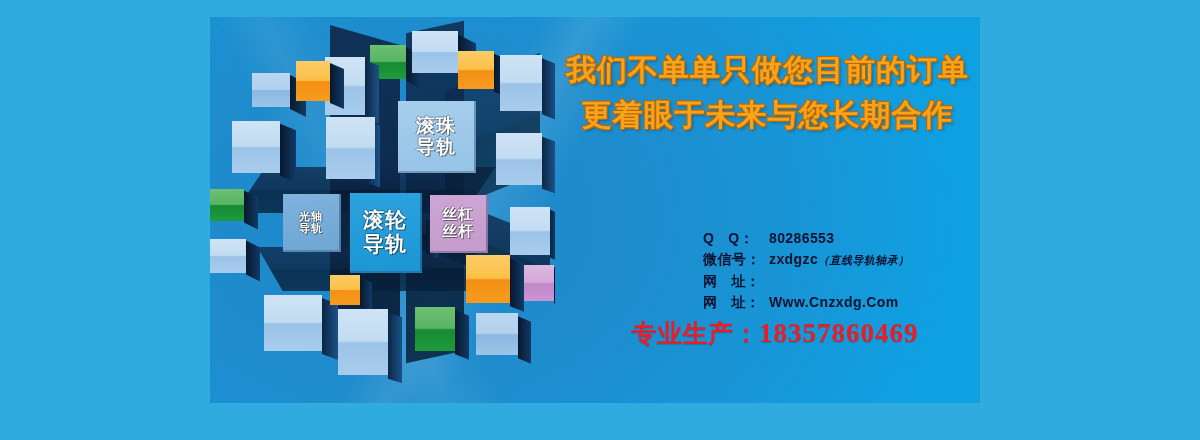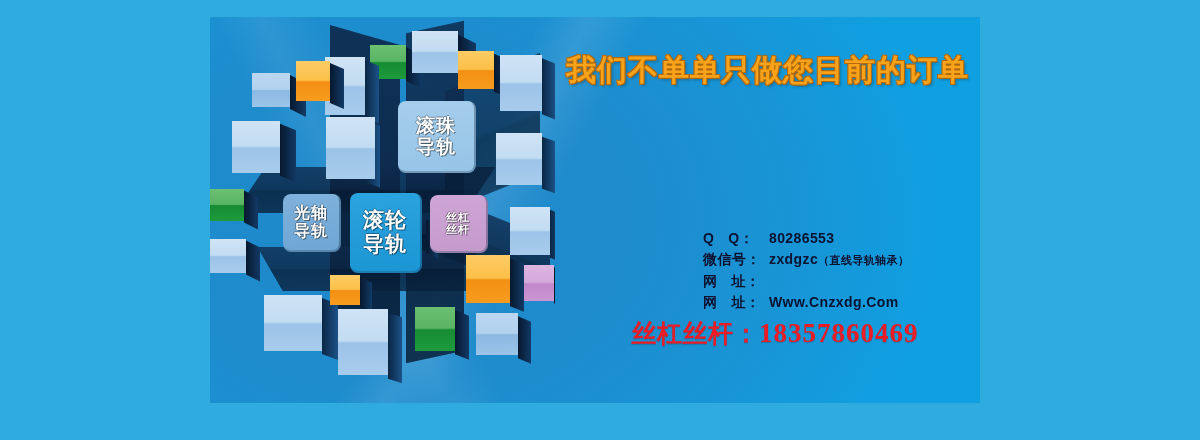--- a/index.html
+++ b/index.html
@@ -82,47 +82,46 @@
     box-sizing: border-box;
     display: flex;
     flex-direction: column;
     align-items: center;
     justify-content: center;
     color: #ffffff;
     font-weight: bold;
     line-height: 1.12;
     text-shadow: 1px 1px 0 rgba(0,0,0,0.45), -1px 0 0 rgba(0,0,0,0.30), 0 -1px 0 rgba(0,0,0,0.30);
     letter-spacing: 1px;
-    border-radius: 8px;
   }
   .lb-gz {  
     left: 188px; top: 84px; width: 78px; height: 72px;
     background: linear-gradient(175deg,#A6CEEC 0%, #96C4E7 100%);
     font-size: 19px;
     border-right: 2px solid rgba(12,40,70,0.35);
     border-bottom: 2px solid rgba(12,40,70,0.30);
   }
   .lb-gx {  
     left: 73px; top: 177px; width: 58px; height: 58px;
     background: linear-gradient(175deg,#7FB2DC 0%, #6FA6D4 100%);
-    font-size: 16px;
+    font-size: 11px;
     border-right: 2px solid rgba(12,40,70,0.35);
     border-bottom: 2px solid rgba(12,40,70,0.30);
   }
   .lb-gl {  
     left: 140px; top: 176px; width: 72px; height: 80px;
     background: linear-gradient(175deg,#2AA3DE 0%, #1C95D4 100%);
     font-size: 21px;
     border-right: 2px solid rgba(12,40,70,0.35);
     border-bottom: 2px solid rgba(12,40,70,0.30);
   }
   .lb-sg {  
     left: 220px; top: 178px; width: 58px; height: 58px;
     background: linear-gradient(175deg,#CEA6D6 0%, #C49BCB 100%);
-    font-size: 11px;
+    font-size: 15px;
     border-right: 2px solid rgba(12,40,70,0.35);
     border-bottom: 2px solid rgba(12,40,70,0.30);
   }
 
   
   #copy {
     position: absolute;
     left: 345px;
     top: 0;
     width: 425px;
@@ -166,21 +165,21 @@
     color: #0B1230;
     font-size: 14px;
     line-height: 1.52;
     font-weight: bold;
     letter-spacing: 0.4px;
   }
   .crow { display: flex; align-items: baseline; white-space: nowrap; }
   .clabel { display: inline-block; min-width: 66px; }
   .clabel .sp { display: inline-block; width: 14px; }
   .cval { color: #0B1230; }
-  .cnote { font-size: 11px; font-weight: bold; }
+  .cnote { font-size: 11px; font-weight: bold; font-style: italic; }
 
   #phone {
     position: absolute;
     left: 30px;
     top: 300px;
     width: 380px;
     text-align: center;
     white-space: nowrap;
     color: #EC1C24;
     font-weight: bold;
@@ -329,20 +328,21 @@
       <div class="labelbox lb-gl">
         <span>滚轮</span>
         <span>导轨</span>
       </div>
 
     </div>
 
     <div id="copy">
 
       <div class="headline l1">我们不单单只做您目前的订单</div>
+      <div class="headline l2">更着眼于未来与您长期合作</div>
 
 
       <div id="contact">
 
         <div class="crow">
           <span class="clabel"><span>Q</span><span class="sp"></span><span>Q</span><span>：</span></span>
           <span class="cval">80286553</span>
         </div>
 
         <div class="crow">
@@ -356,19 +356,19 @@
         </div>
 
         <div class="crow">
           <span class="clabel"><span>网</span><span class="sp"></span><span>址</span><span>：</span></span>
           <span class="cval">Www.Cnzxdg.Com</span>
         </div>
 
       </div>
 
       <div id="phone">
-        <span>丝杠丝杆：</span><span class="pnum">18357860469</span>
+        <span>专业生产：</span><span class="pnum">18357860469</span>
       </div>
 
     </div>
 
   </div>
 </div>
 
 </body></html>

